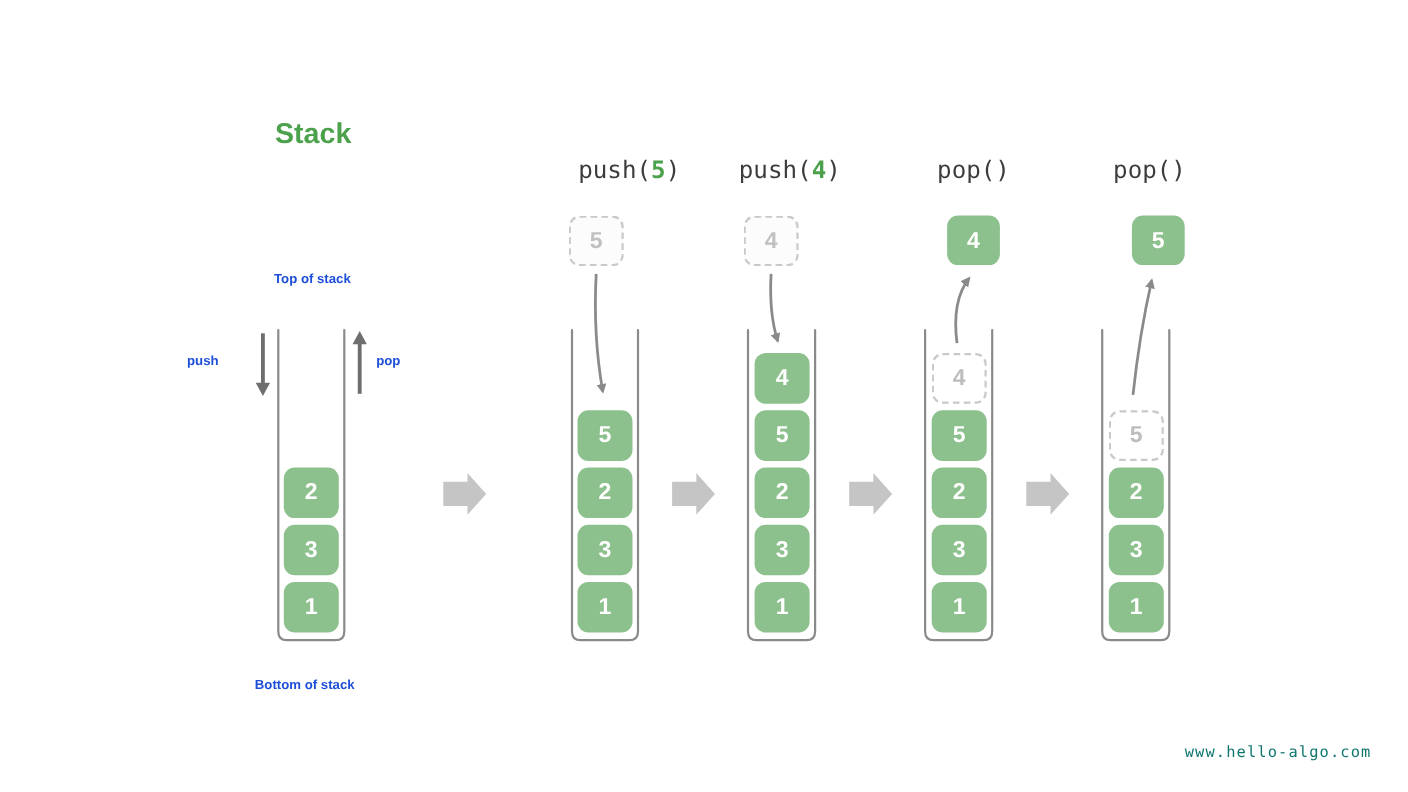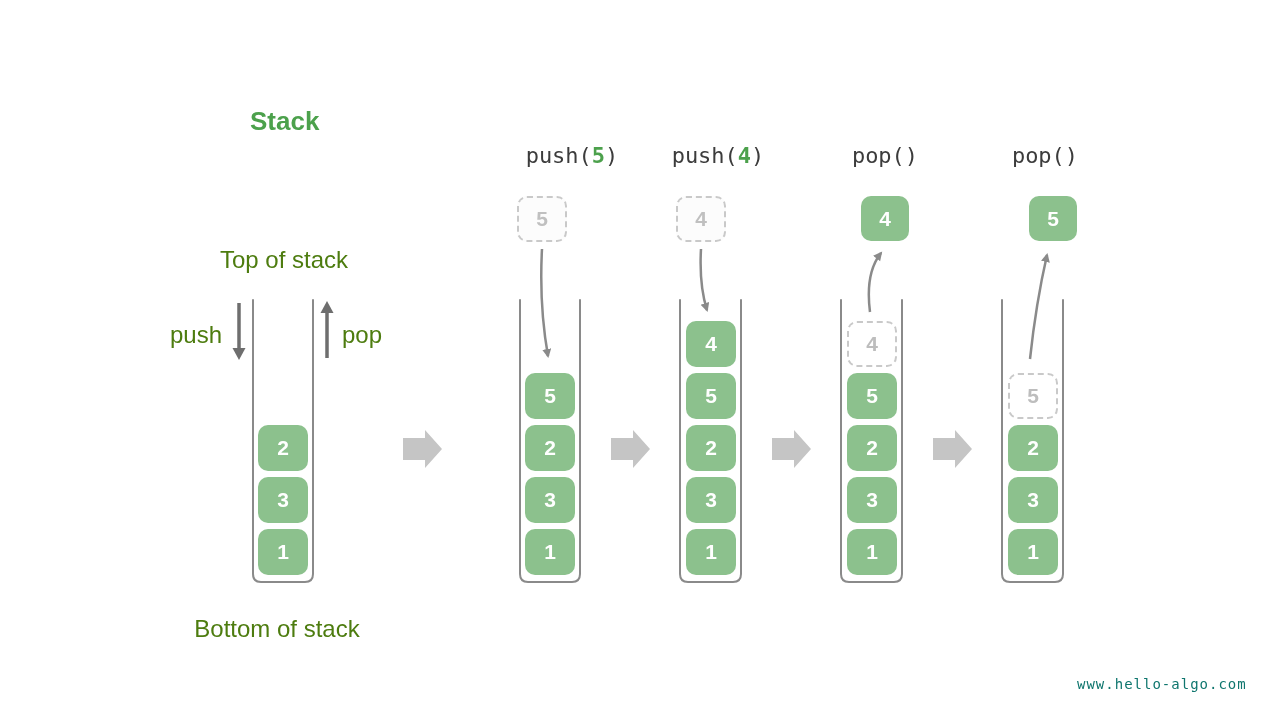--- a/index.html
+++ b/index.html
@@ -9,21 +9,21 @@
     background:#ffffff; overflow:hidden;
     font-family:"Liberation Sans", sans-serif;
   }
   #overlay { position:absolute; left:0; top:0; width:1280px; height:720px; }
 
   .page-title {
     position:absolute; left:250px; top:106px;
     font-size:26px; font-weight:bold; color:#4CA14C; line-height:30px;
   }
   .side-label {
-    position:absolute; font-size:24px; font-weight:normal; color:#4d7c0f;
+    position:absolute; font-size:12px; font-weight:bold; color:#1d4ed8;
     white-space:nowrap;
   }
   .centered { transform:translateX(-50%); }
 
   .op-label {
     position:absolute; top:142px; transform:translateX(-50%);
     font-family:"DejaVu Sans Mono", monospace;
     font-size:22px; color:#3C3C3C; white-space:nowrap; line-height:28px;
   }
   .op-arg { color:#4CA14C; font-weight:bold; }

